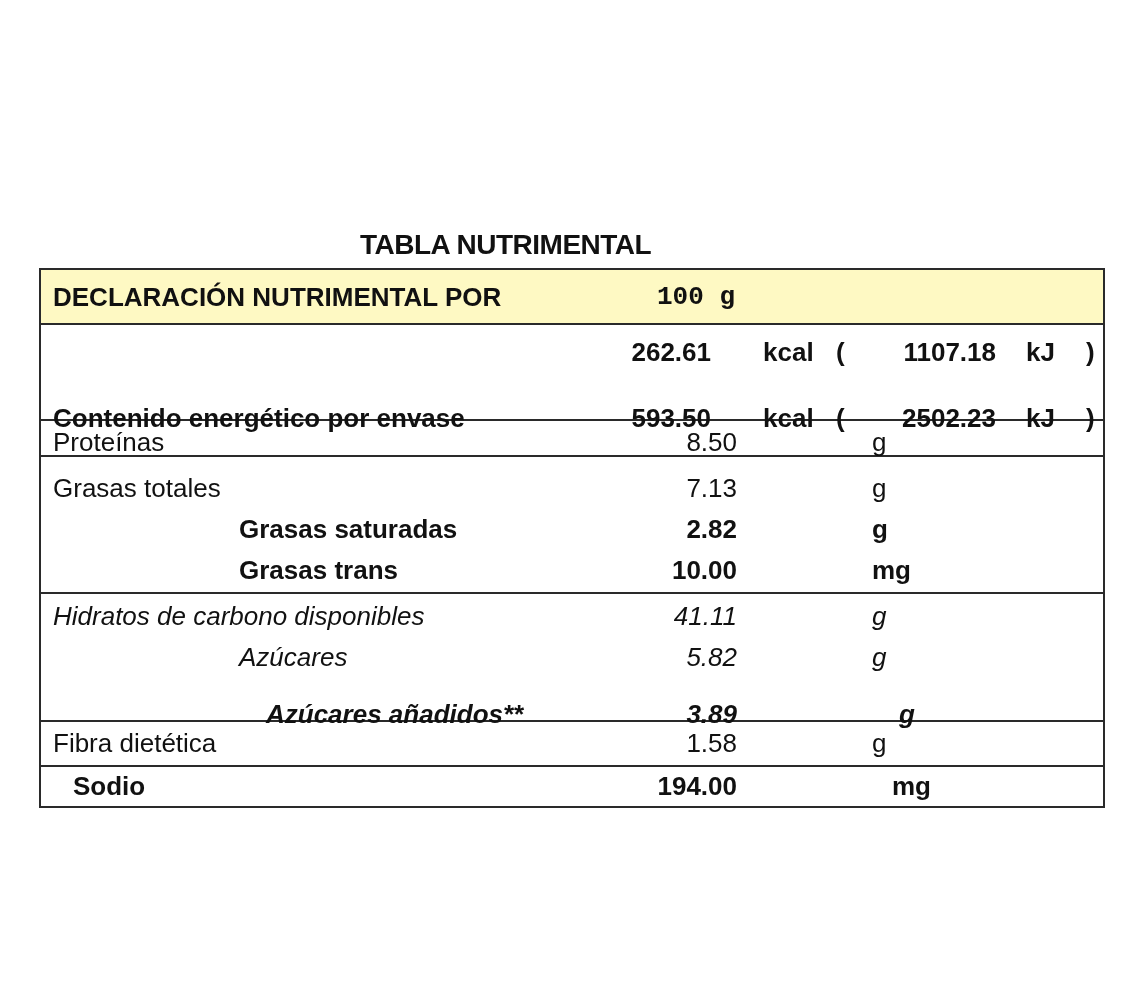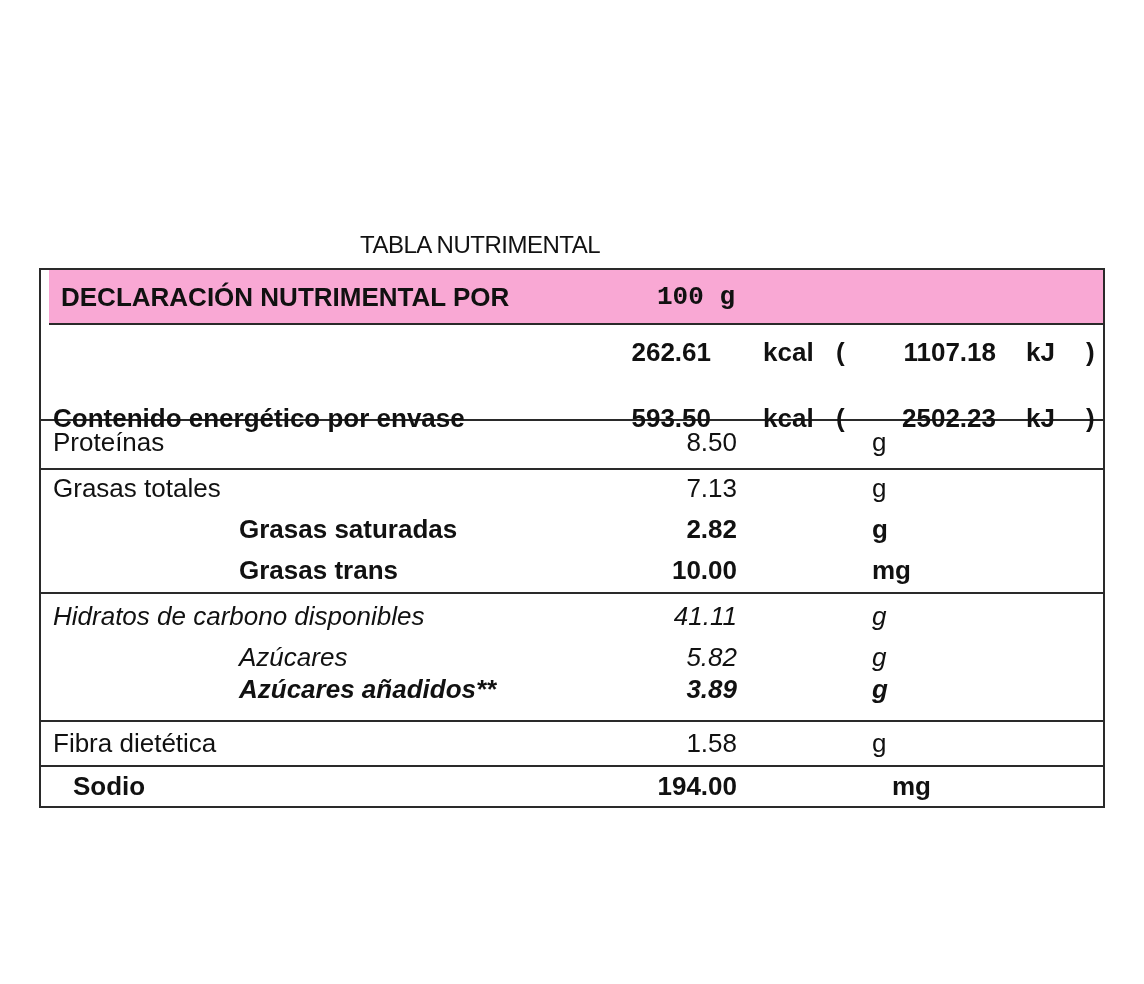--- a/index.html
+++ b/index.html
@@ -13,43 +13,43 @@
       position: relative;
       font-family: "Liberation Sans", "DejaVu Sans", sans-serif;
       color: #111111;
       overflow: hidden;
     }
     .title {
       position: absolute;
       left: 360px;
       top: 228px;
       width: 340px;
-      font-size: 24px;
-      font-weight: normal;
+      font-size: 28px;
+      font-weight: bold;
       letter-spacing: -0.5px;
       line-height: 34px;
     }
     .table {
       position: absolute;
       left: 39px;
       top: 268px;
       width: 1066px;
       height: 540px;
       border: 2px solid #2a2a2a;
       box-sizing: border-box;
     }
     .sec {
       position: absolute;
       left: 0;
       right: 0;
       border-bottom: 2px solid #2a2a2a;
       box-sizing: border-box;
     }
     .sec.last { border-bottom: none; }
-    .sec.header { background: #f9a8d4; margin-left: 8px; }
+    .sec.header { background: #fef9c3; }
     .row {
       position: absolute;
       left: 0;
       right: 0;
       height: 42px;
       font-size: 26px;
       line-height: 42px;
       white-space: nowrap;
     }
     .bold { font-weight: bold; }
@@ -98,21 +98,21 @@
       <span class="label">Contenido energético por envase</span>
       <span class="e-val">593.50</span>
       <span class="e-kcal">kcal</span>
       <span class="e-lp">(</span>
       <span class="e-kj-val">2502.23</span>
       <span class="e-kj">kJ</span>
       <span class="e-rp">)</span>
     </div>
   </div>
 
-  <div class="sec" style="top:151px;height:49px;">
+  <div class="sec" style="top:151px;height:36px;">
     <div class="row" style="top:0px;">
       <span class="label">Proteínas</span>
       <span class="val">8.50</span>
       <span class="unit">g</span>
     </div>
   </div>
 
   <div class="sec" style="top:196px;height:128px;padding-left:43px;">
     <div class="row" style="top:1px;">
       <span class="label">Grasas totales</span>
@@ -135,21 +135,21 @@
     <div class="row" style="top:1px;">
       <span class="label">Hidratos de carbono disponibles</span>
       <span class="val">41.11</span>
       <span class="unit">g</span>
     </div>
     <div class="row" style="top:42px;">
       <span class="label indent">Azúcares</span>
       <span class="val">5.82</span>
       <span class="unit">g</span>
     </div>
-    <div class="row bold" style="top:74px;">
+    <div class="row bold" style="top:99px;margin-left:27px;">
       <span class="label indent">Azúcares añadidos**</span>
       <span class="val">3.89</span>
       <span class="unit">g</span>
     </div>
   </div>
 
   <div class="sec" style="top:452px;height:45px;">
     <div class="row" style="top:0px;">
       <span class="label">Fibra dietética</span>
       <span class="val">1.58</span>

